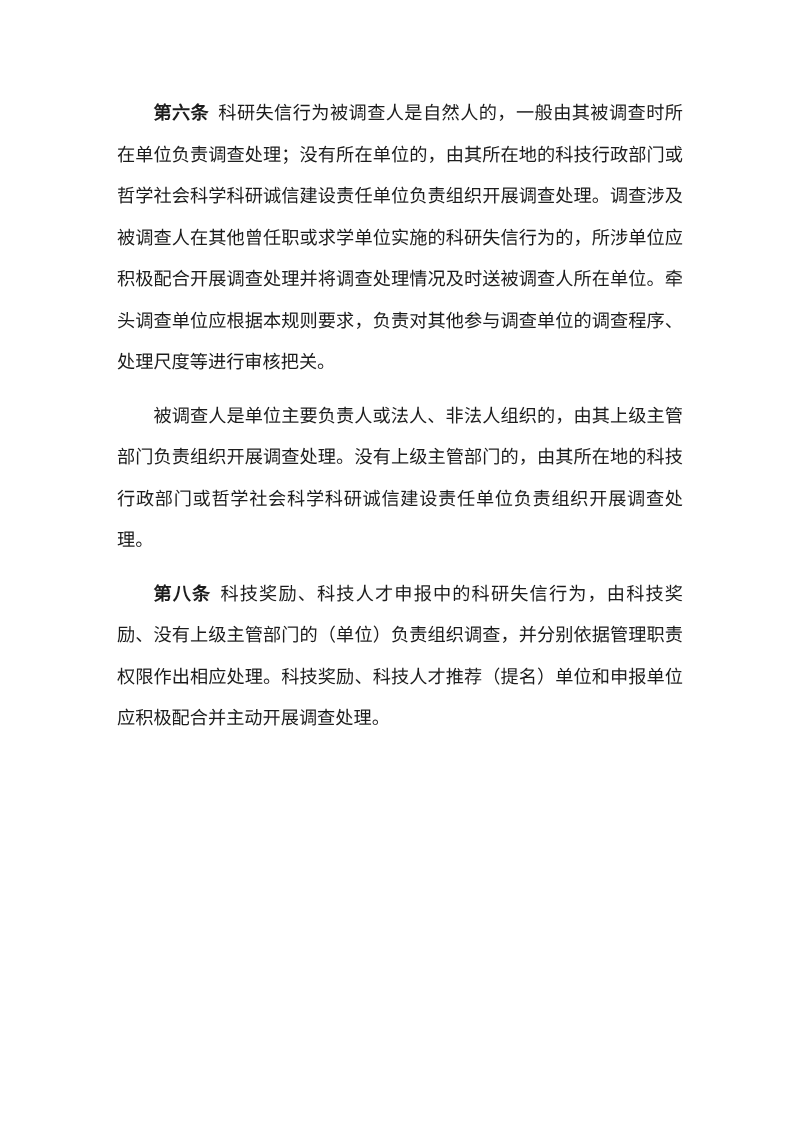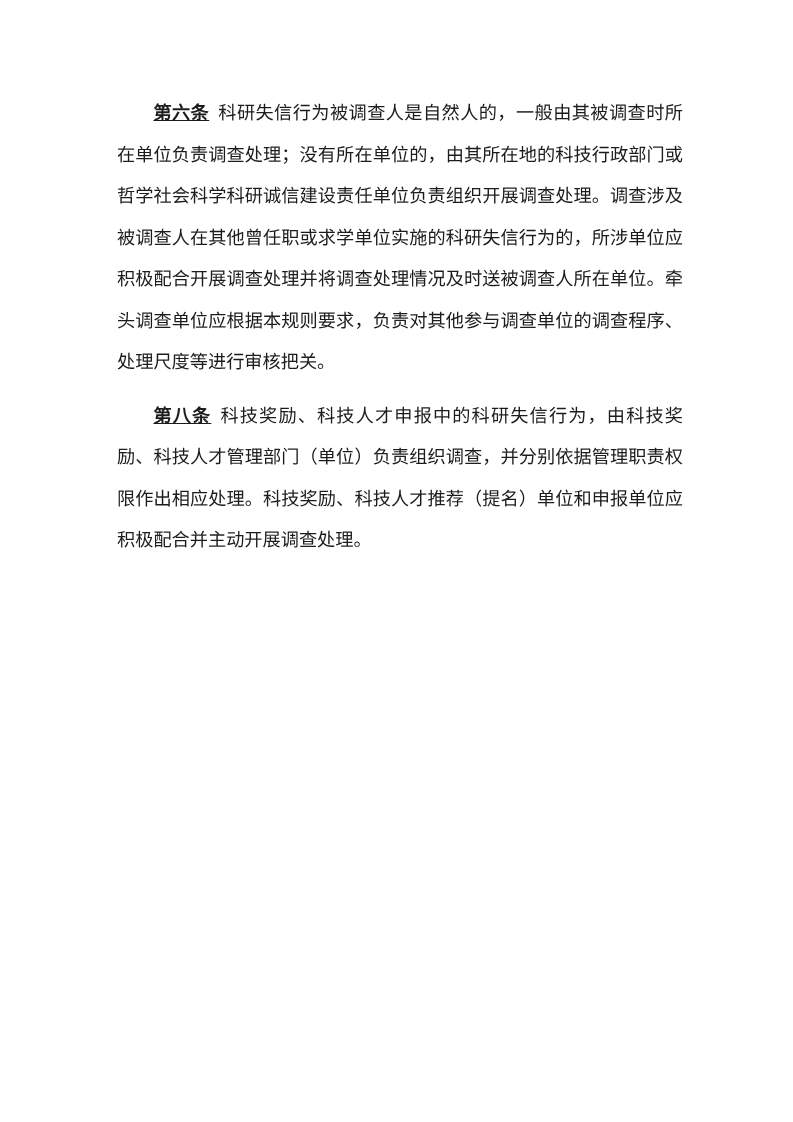--- a/index.html
+++ b/index.html
@@ -35,33 +35,33 @@
     word-break: normal;
   }
   p.para {
     margin: 0 0 12px 0;
     padding: 0;
     text-indent: 2em;
   }
   .plabel {
     font-weight: 700;
     margin-right: 0.5em;
-    text-decoration: underline;
   }
   .plabel:empty {
     margin-right: 0;
     display: none;
   }
 </style>
 </head>
 <body>
 
 <div class="page">
   <div class="doc-body">
 
     <p class="para"><span class="plabel">第六条</span><span>科研失信行为被调查人是自然人的，一般由其被调查时所在单位负责调查处理；没有所在单位的，由其所在地的科技行政部门或哲学社会科学科研诚信建设责任单位负责组织开展调查处理。调查涉及被调查人在其他曾任职或求学单位实施的科研失信行为的，所涉单位应积极配合开展调查处理并将调查处理情况及时送被调查人所在单位。牵头调查单位应根据本规则要求，负责对其他参与调查单位的调查程序、处理尺度等进行审核把关。</span></p>
 
+    <p class="para"><span>被调查人是单位主要负责人或法人、非法人组织的，由其上级主管部门负责组织开展调查处理。没有上级主管部门的，由其所在地的科技行政部门或哲学社会科学科研诚信建设责任单位负责组织开展调查处理。</span></p>
 
 
-    <p class="para"><span class="plabel">第八条</span><span>科技奖励、科技人才申报中的科研失信行为，由科技奖励、科技人才管理部门（单位）负责组织调查，并分别依据管理职责权限作出相应处理。科技奖励、科技人才推荐（提名）单位和申报单位应积极配合并主动开展调查处理。</span></p>
+    <p class="para"><span class="plabel">第八条</span><span>科技奖励、科技人才申报中的科研失信行为，由科技奖励、没有上级主管部门的（单位）负责组织调查，并分别依据管理职责权限作出相应处理。科技奖励、科技人才推荐（提名）单位和申报单位应积极配合并主动开展调查处理。</span></p>
 
   </div>
 </div>
 
 </body></html>

